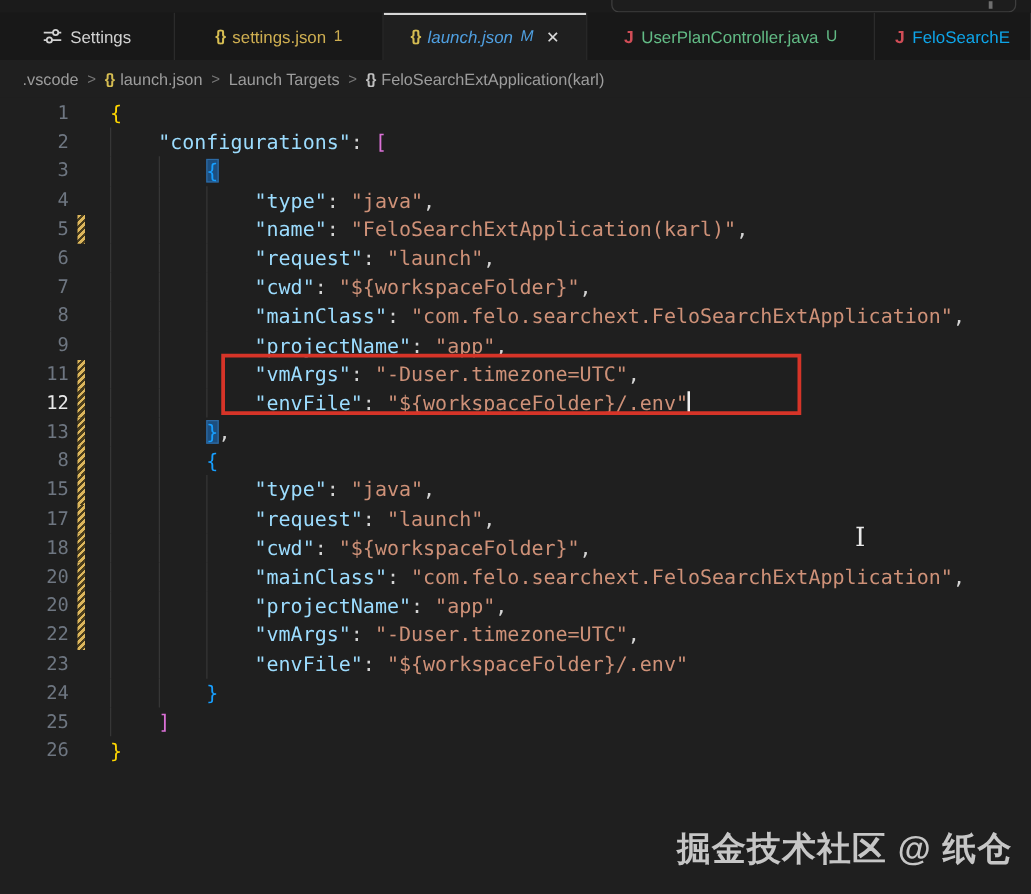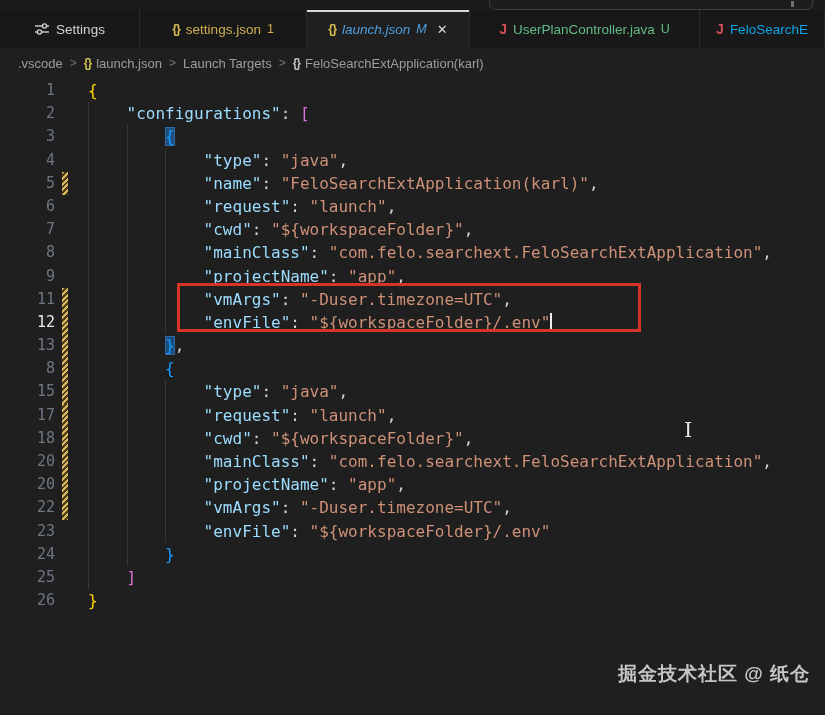--- a/index.html
+++ b/index.html
@@ -68,21 +68,21 @@
   .b3 { color:#179fff; }
   .hl { background:#1d4e7e; box-shadow:0 0 0 1px #2d6aa3 inset; }
   .caret { display:inline-block; width:2px; height:18px; background:#eeeeee; vertical-align:-3px; }
   
   #annotation { position:absolute; border:3px solid #d63428; background:transparent; pointer-events:none; }
   #mousecursor {
     position:absolute; color:#e8e8e8; font-family:"DejaVu Serif", serif;
     font-size:21px; line-height:21px; pointer-events:none; text-shadow:0 0 1px #000;
   }
   #watermark {
-    position:absolute; right:15px; top:661px; font-size:19px; font-weight:600;
+    position:absolute; right:15px; top:661px; font-size:27px; font-weight:600;
     color:#c6c6c6; letter-spacing:1px; white-space:nowrap;
   }
 </style>
 </head>
 <body>
 
 <div id="window">
   <div id="titlebar">
     <div id="cmdcenter"></div>
     <div id="cmdtick"></div>

